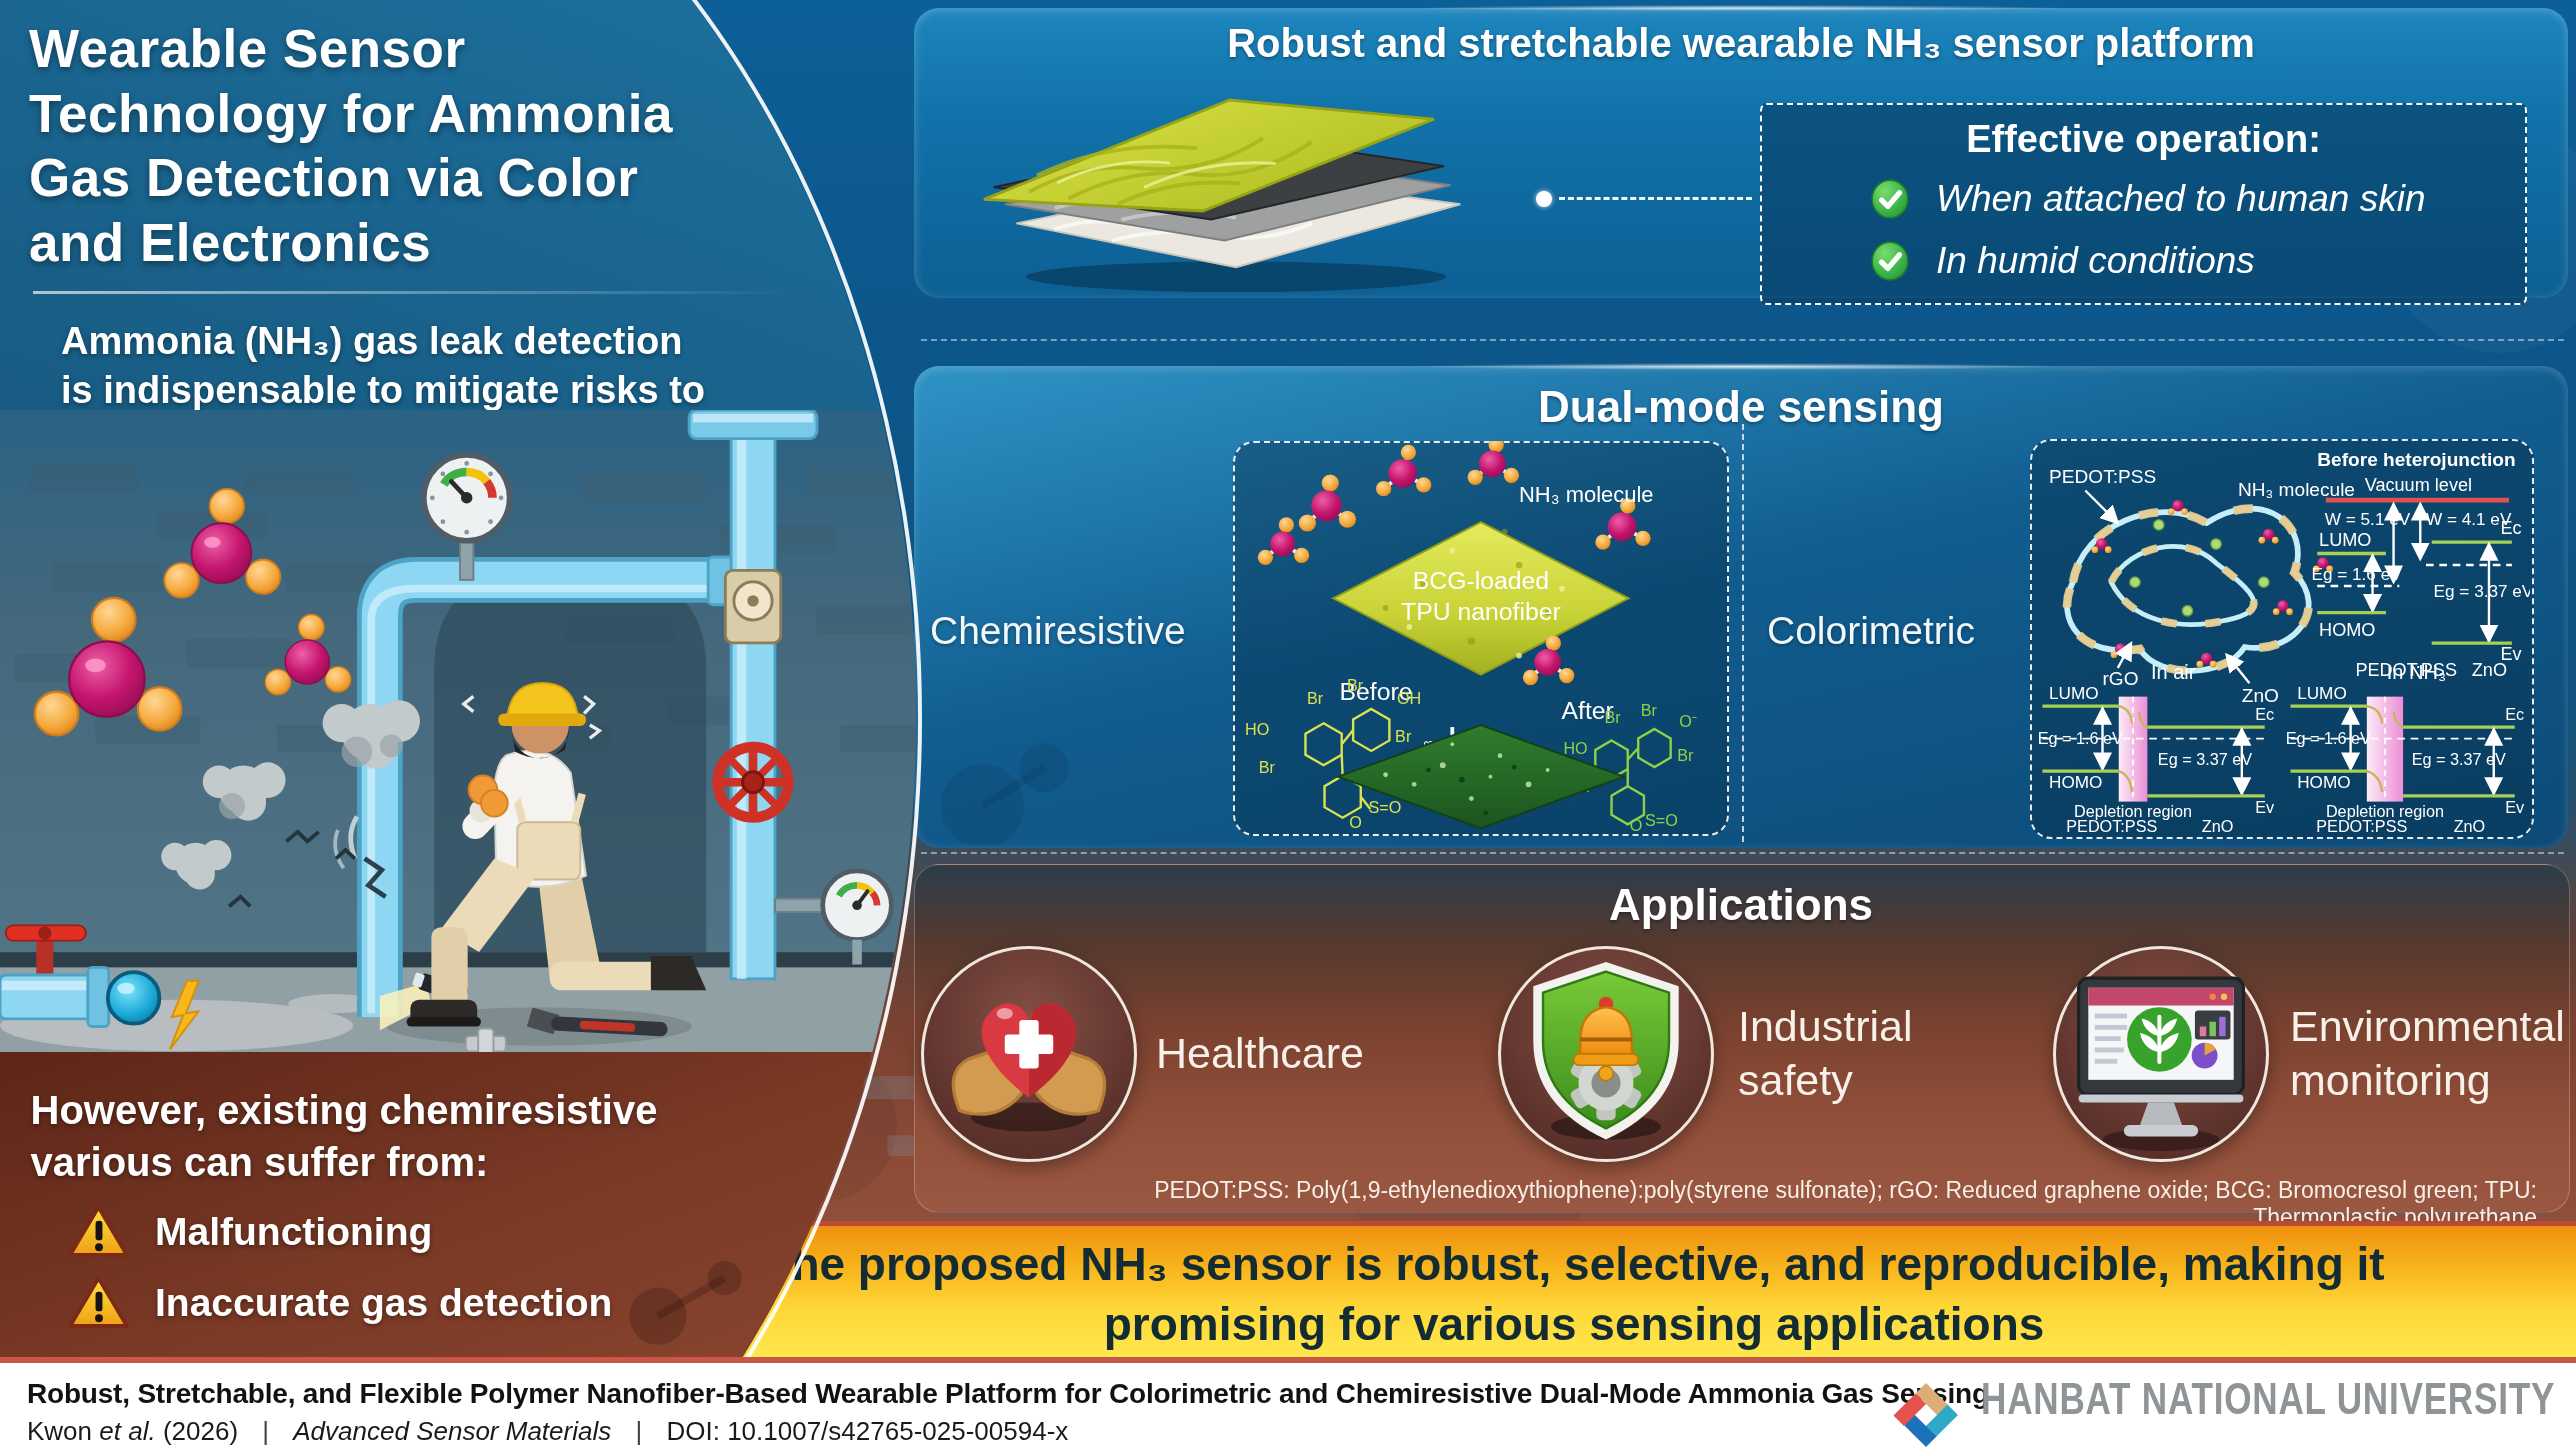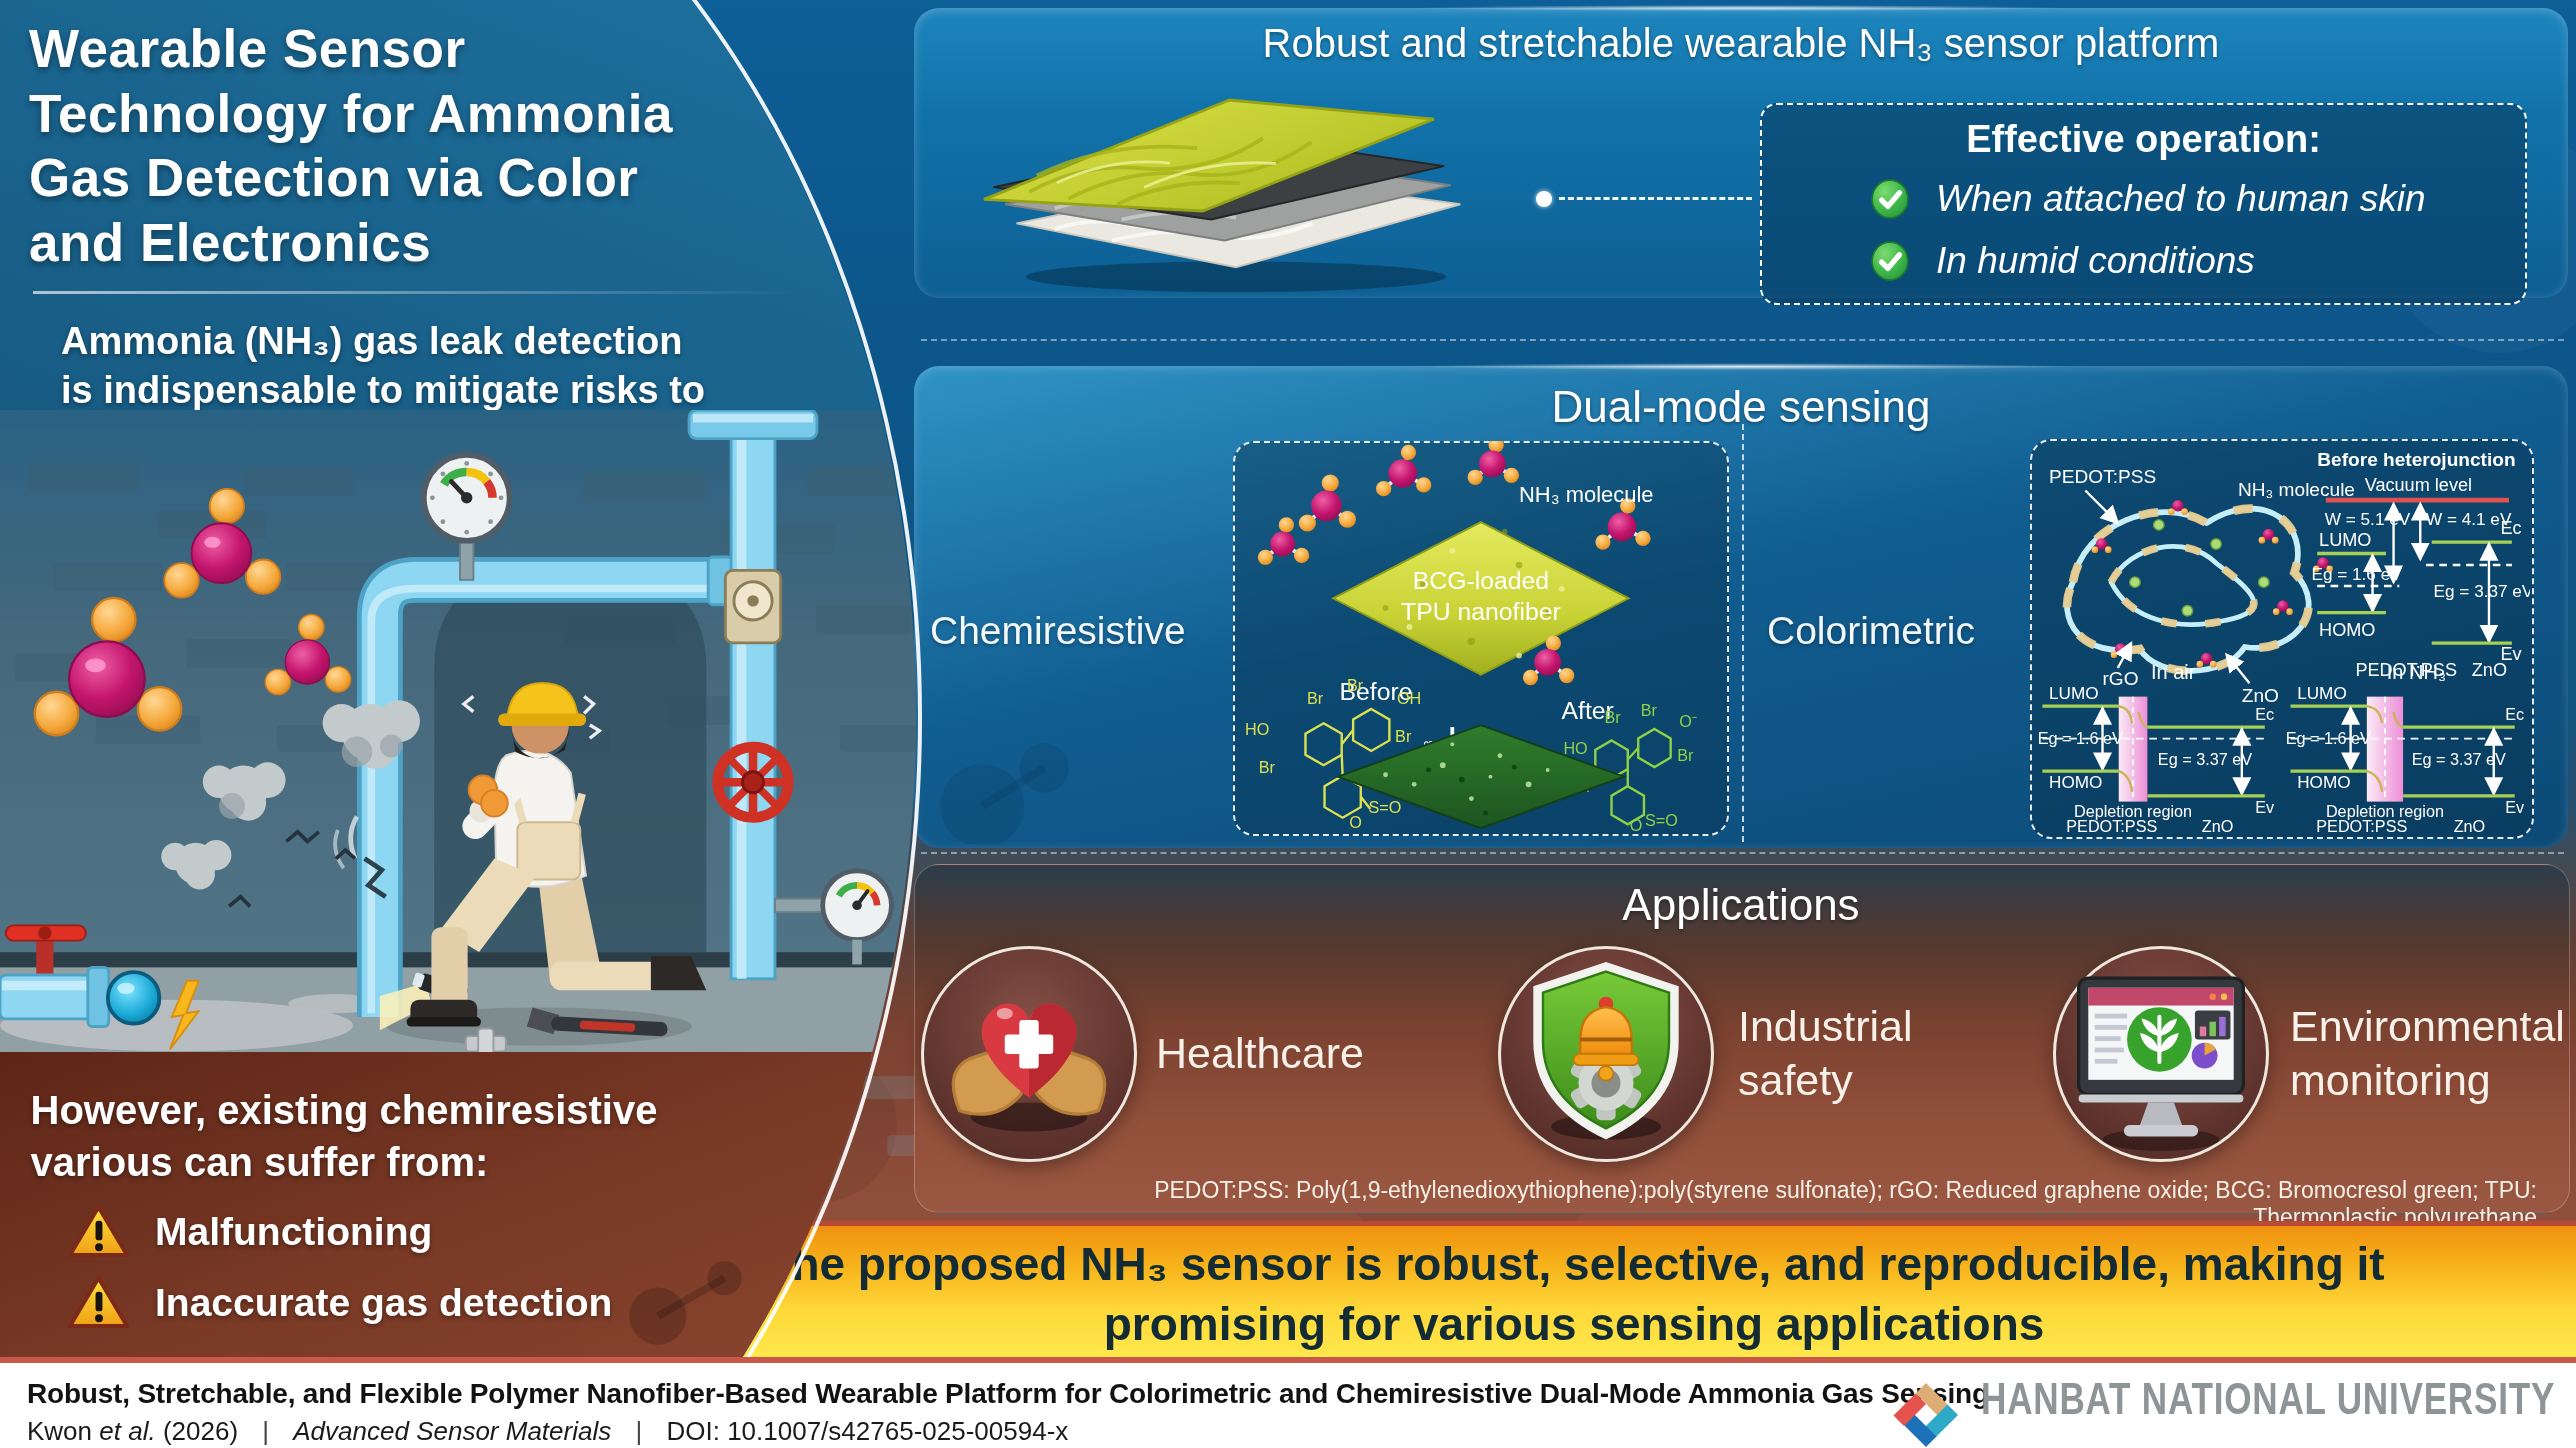--- a/index.html
+++ b/index.html
@@ -17,31 +17,31 @@
     box-shadow:inset 0 1.9px 9.5px rgba(255,255,255,.25);}
   .panel2{left:914px;top:366px;width:1654px;height:482px;
     background:linear-gradient(168deg,#2f93c6 0%,#1261933 30%,#115d90 45%,#0c4a77 100%);
     background:linear-gradient(168deg,#2f93c6 0%,#115d90 45%,#0c4a77 100%);
     box-shadow:inset 0 1.9px 9.5px rgba(255,255,255,.2);}
   .panel3{left:914px;top:864px;width:1654px;height:347px;
     background:linear-gradient(180deg,#2c3d4b 0%,#54392f 22%,#7c4230 48%,#92503b 75%,#9a5741 100%);
     border:1.9px solid rgba(255,255,255,.25);}
   .glow{left:30%;top:-2.9px;width:40%;height:6.7px;border-radius:50%;
     background:radial-gradient(ellipse at center,rgba(255,255,255,.8),rgba(255,255,255,0) 70%);}
-  .ptitle{width:100%;text-align:center;color:#fff;font-weight:normal;
+  .ptitle{width:100%;text-align:center;color:#fff;font-weight:bold;
     text-shadow:0 1.9px 3.8px rgba(0,0,0,.35);}
   .dashed-sep{border-top:2.9px dashed rgba(255,255,255,.45);height:0;}
   .dash-box{border:2.9px dashed rgba(255,255,255,.9);border-radius:21px;}
   .box1{left:1233px;top:441px;width:492px;height:391px;background:rgba(6,42,66,.38);}
   .box2{left:2030px;top:439px;width:500px;height:396px;background:rgba(6,42,66,.42);}
   .vdash{left:1742px;top:424px;height:418px;width:0;border-left:2.9px dashed rgba(255,255,255,.75);}
   .mode-label{color:#f2f7fa;font-size:39px;text-align:left;text-shadow:0 1.9px 3.8px rgba(0,0,0,.3);}
   
   .eff-box{left:1760px;top:103px;width:763px;height:198px;border:2.9px dashed #fff;
-    border-radius:17px;background:rgba(8,56,92,.55);}
+    border-radius:7px;background:rgba(8,56,92,.55);}
   .eff-title{width:100%;text-align:center;top:13.4px;font-size:38px;font-weight:bold;color:#fff;}
   .eff-row{display:flex;align-items:center;gap:25px;color:#fff;font-size:37px;font-style:italic;}
   
   .left-circle{left:0;top:0;width:2576px;height:1448px;
     clip-path:ellipse(782px 1021px at 134px 716px);
     background:linear-gradient(200deg,#2281b4 0%,#1a6691 40%,#123f5c 100%);}
   .arc-ring{left:-651px;top:-307px;width:1565px;height:2042px;border-radius:50%;
     border:4.8px solid rgba(255,255,255,.92);pointer-events:none;}
   .maroon{left:0;top:1052px;width:940px;height:307px;
     background:linear-gradient(160deg,#5e2617 0%,#7a3a26 55%,#8a4530 100%);}

